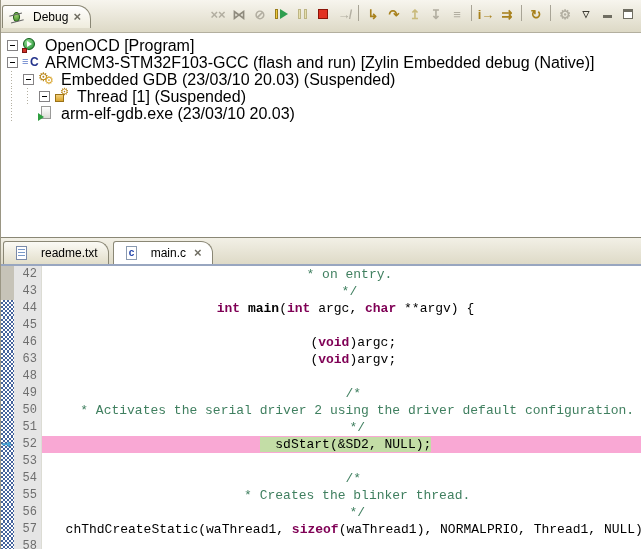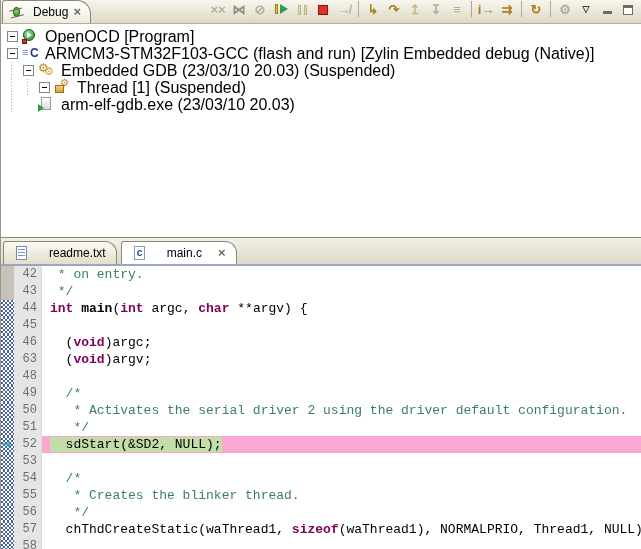--- a/index.html
+++ b/index.html
@@ -1,21 +1,21 @@
 <!DOCTYPE html>
 <html><head>
 <meta charset="utf-8">
 <style>
   html,body{margin:0;padding:0;}
   body{width:641px;height:549px;overflow:hidden;background:#fff;font-family:"Liberation Sans",sans-serif;-webkit-font-smoothing:none;}
   .app{width:641px;height:549px;display:flex;flex-direction:column;border-left:1px solid #9a9684;box-sizing:border-box;}
 
   
   .debug-panel{height:238px;flex:none;display:flex;flex-direction:column;border-bottom:1px solid #8a8775;box-sizing:border-box;}
-  .dbg-header{height:24px;flex:none;background:linear-gradient(#f7f5ee,#ddd9c6);display:flex;align-items:center;border-bottom:1px solid #b3af9f;box-sizing:border-box;gap:48px;}
+  .dbg-header{height:33px;flex:none;background:linear-gradient(#f7f5ee,#ddd9c6);display:flex;align-items:center;border-bottom:1px solid #b3af9f;box-sizing:border-box;gap:48px;}
   .dbg-tab{display:flex;align-items:center;gap:5px;padding:4px 9px 4px 6px;margin-left:1px;background:linear-gradient(#ffffff,#efecdd);border:1px solid #8a8775;border-bottom:none;border-radius:3px 14px 0 0;font-size:12px;color:#000;}
   .tab-close{color:#6f6d62;font-weight:bold;font-size:13px;line-height:10px;cursor:default;}
   .dbg-toolbar{margin-left:auto;display:flex;align-items:center;gap:1px;padding:0 3px 4px 0;}
   .tb-btn{min-width:20px;height:19px;display:flex;align-items:center;justify-content:center;border-radius:2px;}
   .tb-sep{width:1px;height:16px;background:#a8a496;margin:0 3px 2px 3px;}
   .tb-glyph{font-size:13px;line-height:13px;font-weight:bold;}
   .g-disabled{color:#b2aea1;}
   .g-disabled-dark{color:#8f8b7e;}
   .g-step{color:#a8811c;}
   .g-step-pale{color:#c9ba7c;}
@@ -50,38 +50,38 @@
   .icon-debug-target::before{content:"≡";position:absolute;left:0;top:0;font-size:11px;line-height:13px;color:#5a78c8;font-weight:bold;}
   .icon-debug-target::after{content:"C";position:absolute;left:8px;top:0;font-weight:bold;font-size:12px;line-height:14px;color:#24348c;}
   .icon-gdb::before{content:"⚙";position:absolute;left:0;top:-2px;font-size:12px;color:#b8861b;}
   .icon-gdb::after{content:"⚙";position:absolute;left:6px;top:2px;font-size:11px;color:#d9a52e;}
   .icon-thread::before{content:"";position:absolute;left:1px;top:5px;width:9px;height:8px;background:linear-gradient(#f3cf7a,#d9a52e);border:1px solid #9a7218;box-sizing:border-box;}
   .icon-thread::after{content:"⚙";position:absolute;right:1px;top:-3px;font-size:10px;color:#b8861b;}
   .icon-stack-frame::before{content:"";position:absolute;left:0;top:3px;width:13px;height:10px;background:repeating-linear-gradient(to bottom,#4a7ab8 0 2px,#ffffff 2px 4px);}
 
   
   .etab-bar{height:28px;flex:none;background:linear-gradient(#f2f0e6,#dedac7);display:flex;align-items:flex-end;padding-left:2px;border-bottom:2px solid #98a6c0;box-sizing:border-box;}
-  .etab{display:flex;align-items:center;gap:16px;font-size:12px;padding:4px 10px;margin-right:4px;border:1px solid #8a8775;border-bottom:none;border-radius:3px 12px 0 0;background:linear-gradient(#fbfaf5,#e2deca);color:#000;}
+  .etab{display:flex;align-items:center;gap:8px;font-size:12px;padding:4px 10px;margin-right:4px;border:1px solid #8a8775;border-bottom:none;border-radius:3px 12px 0 0;background:linear-gradient(#fbfaf5,#e2deca);color:#000;}
   .etab.active{background:#fff;}
   .icon-text-file::before{content:"";position:absolute;left:2px;top:0;width:11px;height:14px;background:#fff;border:1px solid #7a8aa8;box-sizing:border-box;}
   .icon-text-file::after{content:"";position:absolute;left:4px;top:3px;width:7px;height:9px;background:repeating-linear-gradient(to bottom,#7a9ac8 0 1px,transparent 1px 3px);}
   .icon-c-file::before{content:"";position:absolute;left:2px;top:0;width:11px;height:14px;background:#fff;border:1px solid #8a9ab0;box-sizing:border-box;}
   .icon-c-file::after{content:"c";position:absolute;left:5px;top:0px;color:#2244aa;font-weight:bold;font-size:10px;line-height:13px;}
   .icon-bug::before{content:"";position:absolute;left:4px;top:2px;width:7px;height:10px;border-radius:50%;background:radial-gradient(circle at 40% 30%,#9ad06a,#3c8a28);border:1px solid #1f5a12;box-sizing:border-box;}
   .icon-bug::after{content:"";position:absolute;left:1px;top:4px;width:13px;height:6px;border-top:1px solid #666;border-bottom:1px solid #666;transform:rotate(-14deg);}
 
   
   .editor{flex:1;background:#fff;font-family:"Liberation Mono","DejaVu Sans Mono",monospace;font-size:13px;overflow:hidden;}
   .code-row{display:flex;height:17px;white-space:pre;}
   .anno{width:13px;flex:none;position:relative;background:#fff;}
   .anno.pre-range{background:#c6c3b8;}
   .anno.range{background-image:linear-gradient(45deg,#44639c 25%,transparent 25%,transparent 75%,#44639c 75%),linear-gradient(45deg,#44639c 25%,#ffffff 25%,#ffffff 75%,#44639c 75%);background-size:4px 4px;background-position:0 0,2px 2px;}
   .ip-arrow{position:absolute;left:0;top:1px;font-size:12px;font-weight:bold;color:#49a8d8;text-shadow:0 0 1px #14608a;font-family:"DejaVu Sans",sans-serif;}
   .gutter{width:23px;flex:none;color:#6e6e6e;background:#e5e5e5;text-align:right;padding-right:4px;font-size:12px;line-height:17px;border-right:1px solid #dcdcd4;box-sizing:content-box;}
-  .code-cell{flex:1;padding-left:8px;line-height:17px;color:#000;}
+  .code-cell{flex:1;padding-left:8px;line-height:17px;color:#000;text-align:center;}
   .code-cell.cur{background:#f9a8d4;}
   .hl{background:#c3dda6;}
   .c-cm{color:#3F7F5F;}
   .c-kw{color:#7F0055;font-weight:bold;}
   .c-fn{font-weight:bold;color:#000;}
   .c-pl{color:#000;}
 </style>
 </head>
 <body>
 

